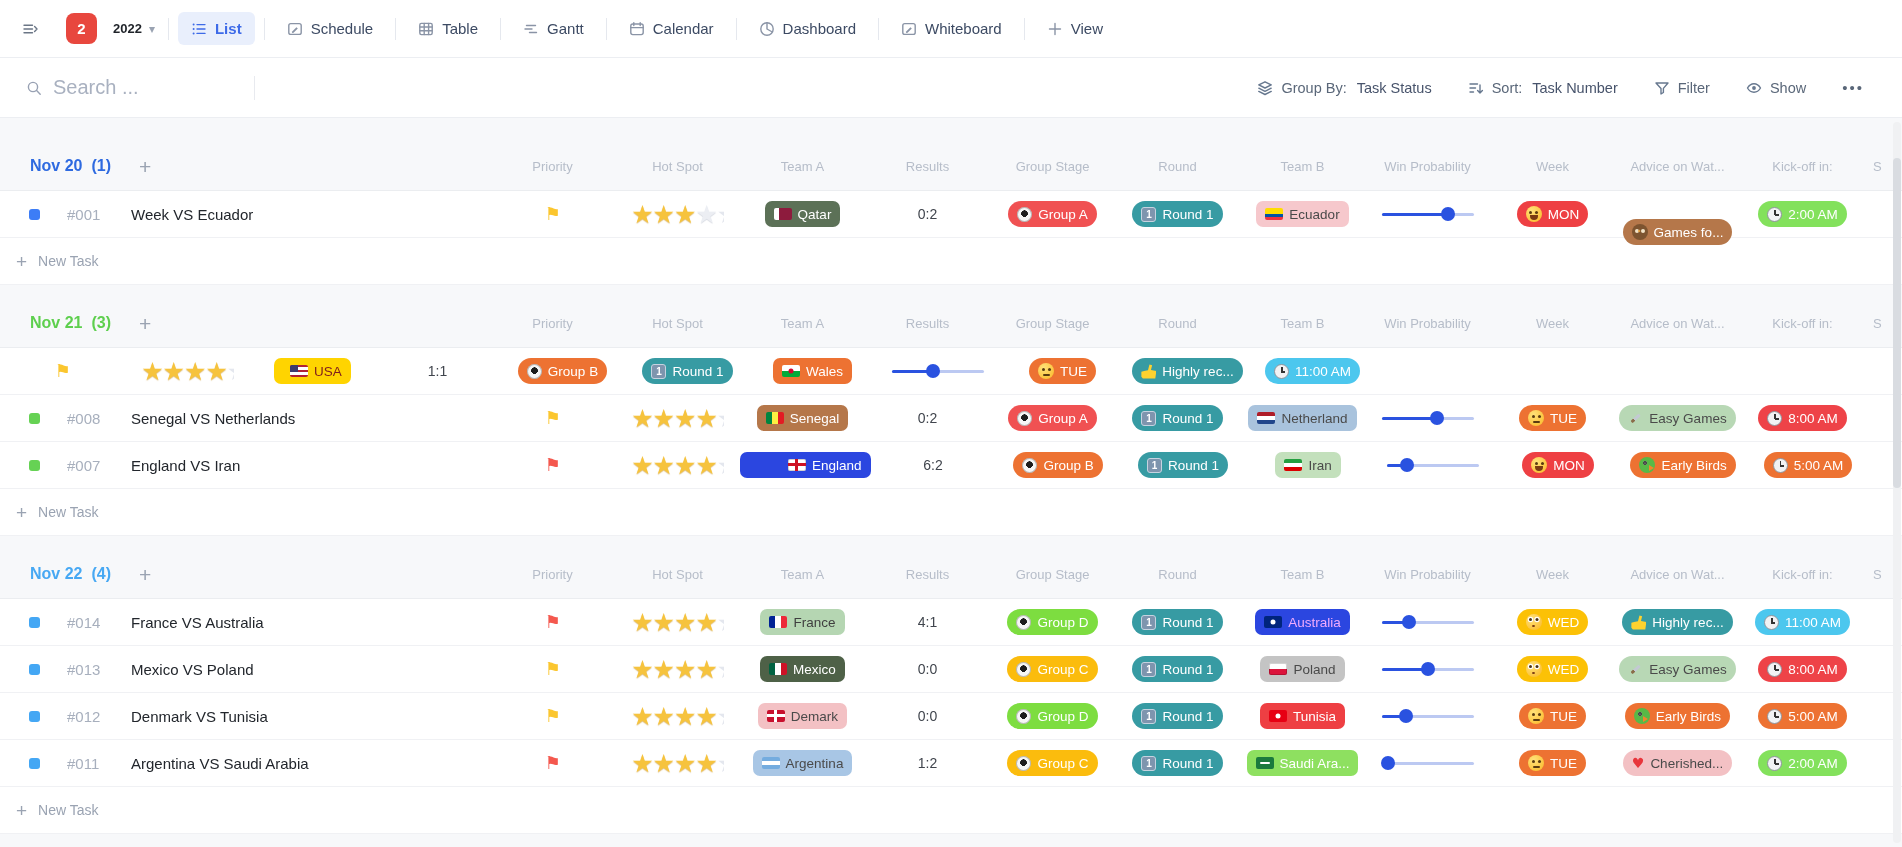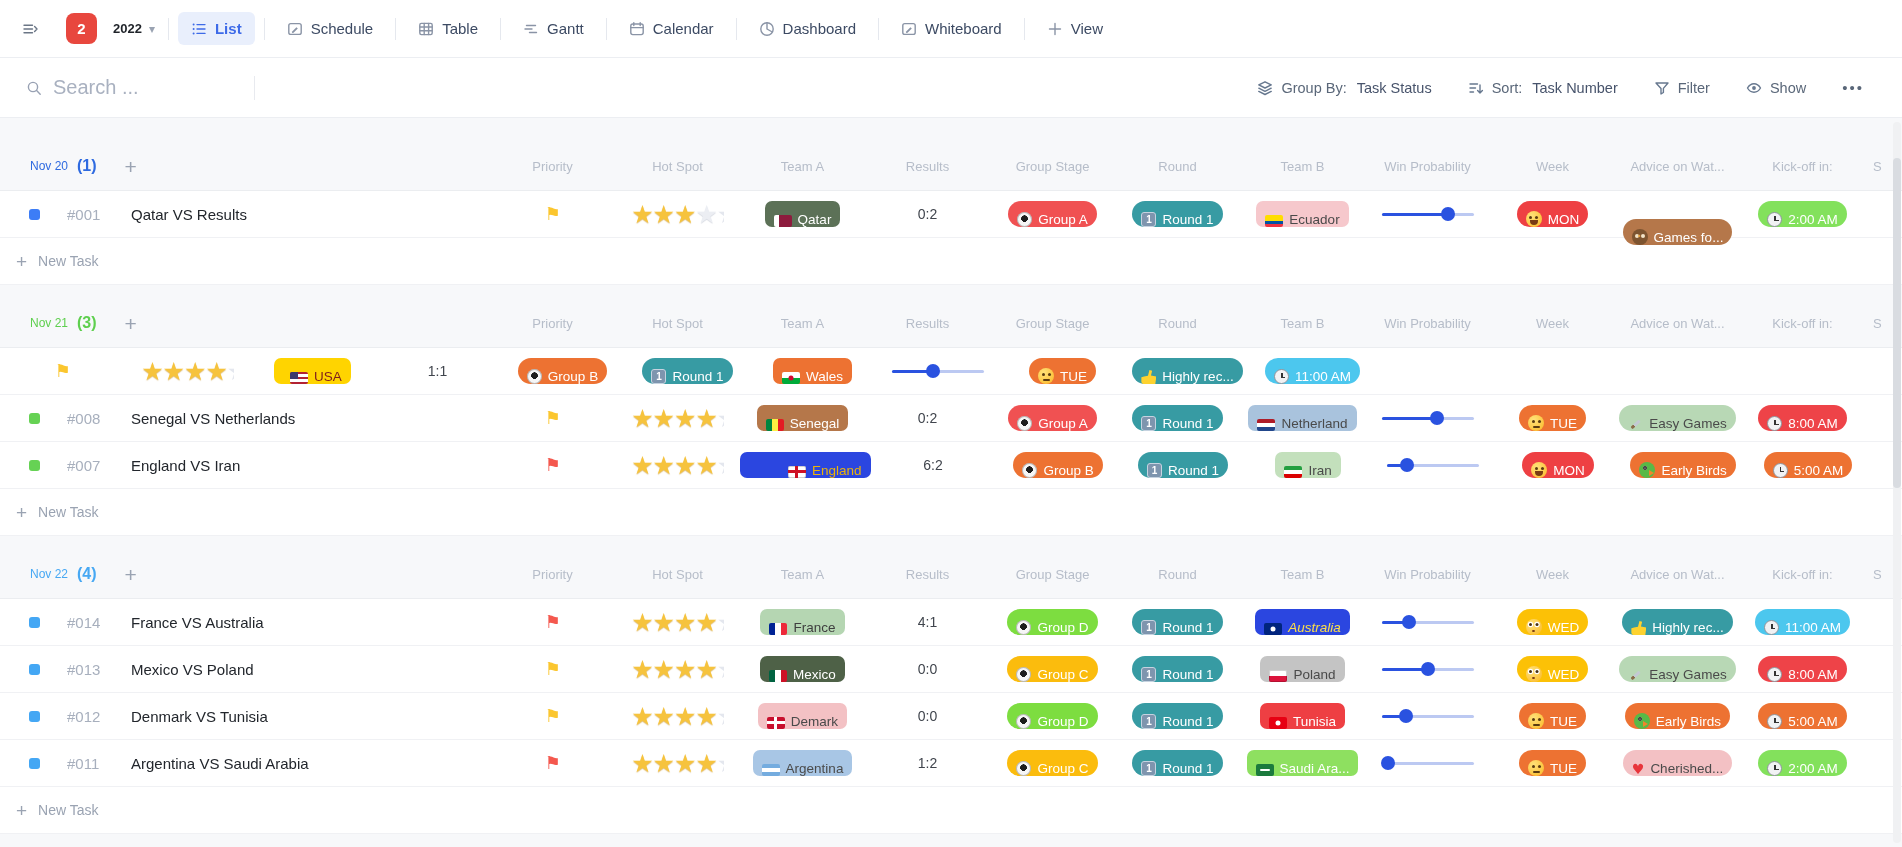--- a/index.html
+++ b/index.html
@@ -27,42 +27,42 @@
   .toolbar-right{margin-left:auto;display:flex;align-items:center;gap:36px;color:#5a6779;font-size:14.5px}
   .tb{display:inline-flex;align-items:flex-end;gap:8px;background:none;border:none;color:#5a6779;font-size:14.5px;font-family:inherit;cursor:pointer;white-space:nowrap}
   .tb .tb-ic{display:inline-flex;color:#67788f}
   .tb .tb-val{color:#47536b;margin-left:2px}
   .tb.more{font-size:15px;letter-spacing:2px;color:#5a6779}
   
   .group{padding-top:14px}
   .group:first-child{padding-top:24px}
   .group-header{display:flex;align-items:center;height:48px}
   .gh-left{flex:0 0 490px;display:flex;align-items:center;padding-left:30px}
-  .group-title{font-size:12px;font-weight:normal}
+  .group-title{font-size:16px;font-weight:bold}
   .group-count{font-size:16px;font-weight:bold;margin-left:9px}
   .group-add{margin-left:28px;color:#9aa3b2;font-size:21px;line-height:1;cursor:pointer;font-weight:normal}
   .col{flex:0 0 125px;display:flex;align-items:center;justify-content:center;overflow:visible}
   .col-h{font-size:13px;color:#b6bdc9;white-space:nowrap}
   .col-s{flex:0 0 37px;justify-content:flex-start;padding-left:8px;overflow:hidden}
   .rows{border-top:1px solid #ebedf0}
   .row{display:flex;align-items:center;height:47px;background:#fff;border-bottom:1px solid #f0f1f4}
   .row-left{flex:0 0 490px;display:flex;align-items:center;padding-left:29px}
   .dot{width:11px;height:11px;border-radius:3px;flex:none;cursor:pointer}
   .row-id{color:#a7afbd;font-size:15px;margin-left:27px;width:48px;flex:none}
   .row-title{color:#22262c;font-size:15px;margin-left:16px;white-space:nowrap}
   .newtask{display:flex;align-items:center;height:47px;background:#fff;border-bottom:1px solid #f0f1f4;color:#9aa3b2;font-size:14px;padding-left:16px;gap:11px;cursor:pointer}
   .newtask .plus{font-size:19px;line-height:1}
   
   .pflag{font-family:"DejaVu Sans",sans-serif;font-size:18px;line-height:1;cursor:pointer}
   .stars{display:flex;align-items:center;cursor:pointer}
   .star{font-family:"DejaVu Sans",sans-serif;font-size:25px;line-height:1;letter-spacing:-1px}
   .star.filled{color:#f6c33d;text-shadow:0 1px 1px rgba(196,138,20,.55)}
   .star.empty{color:#eceef3;text-shadow:0 1px 1px #d8dbe2}
   .star.sliver{width:7px;overflow:hidden;color:#e4e7ee;text-shadow:none}
-  .badge{display:inline-flex;align-items:flex-end;gap:6px;height:26px;padding:0 9px;border-radius:7px;font-size:13.5px;white-space:nowrap;cursor:pointer}
+  .badge{display:inline-flex;align-items:center;gap:6px;height:26px;padding:0 9px;border-radius:7px;font-size:13.5px;white-space:nowrap;cursor:pointer}
   .badge.pill{border-radius:13px}
   .results-txt{font-size:14px;color:#40454d}
   .flag{width:18px;height:12px;border-radius:2px;position:relative;overflow:hidden;flex:none;display:inline-block}
   .flag.bordered{box-shadow:inset 0 0 0 1px rgba(0,0,0,.18)}
   .flag .ov-cx{position:absolute;left:37%;top:0;width:20%;height:100%}
   .flag .ov-cy{position:absolute;top:37%;left:0;width:100%;height:24%}
   .flag .ov-dot{position:absolute;left:50%;top:50%;width:5px;height:5px;border-radius:50%;transform:translate(-50%,-50%)}
   .flag .ov-canton{position:absolute;left:0;top:0;width:46%;height:56%}
   .flag .ov-dash{position:absolute;left:22%;top:38%;width:56%;height:2px;border-radius:1px}
   .mini{flex:none;display:inline-flex;align-items:center;justify-content:center;position:relative}
@@ -270,21 +270,21 @@
           <span class="col col-h">Advice on Wat...</span>
           <span class="col col-h">Kick-off in:</span>
           <span class="col col-h col-s">S</span>
         </div>
     </div>
     <div class="rows">
   <div class="row">
     <div class="row-left">
       <span class="dot" style="background: rgb(61, 125, 246);"></span>
       <span class="row-id">#001</span>
-      <span class="row-title">Qatar VS Results</span>
+      <span class="row-title">Week VS Ecuador</span>
     </div>
     <div class="col">
             <span class="pflag" style="color: rgb(251, 198, 47);">⚑</span>
           </div>
     <div class="col">
             <span class="stars">
               <span class="star filled">★</span>
               <span class="star filled">★</span>
               <span class="star filled">★</span>
               <span class="star empty">★</span>
@@ -529,21 +529,21 @@
     <div class="col">
             <span class="stars">
               <span class="star filled">★</span>
               <span class="star filled">★</span>
               <span class="star filled">★</span>
               <span class="star filled">★</span>
               <span class="star sliver">★</span>
             </span>
           </div>
     <div class="col c-teama">
-            <span class="badge" style="background: rgb(43, 70, 224); color: #eab308; padding-left: 48px;">
+            <span class="badge" style="background: rgb(43, 70, 224); color: #ffffff; padding-left: 48px;">
               <span class="flag bordered" style="background: rgb(255, 255, 255);">
                 <span class="ov-cx" style="background: rgb(206, 17, 36);"></span>
                 <span class="ov-cy" style="background: rgb(206, 17, 36);"></span>
               </span>
               <span>England</span>
             </span>
           </div>
     <div class="col">
             <span class="results-txt">6:2</span>
           </div>
@@ -654,21 +654,21 @@
               <span>Group D</span>
             </span>
           </div>
     <div class="col c-round">
             <span class="badge pill" style="background: rgb(55, 155, 163); color: rgb(255, 255, 255);">
               <span class="mini keycap">1</span>
               <span>Round 1</span>
             </span>
           </div>
     <div class="col c-teamb">
-            <span class="badge" style="background: rgb(43, 70, 224); color: #fde047; font-style: italic;">
+            <span class="badge" style="background: rgb(43, 70, 224); color: #f0abfc;">
               <span class="flag" style="background: rgb(0, 36, 125);">
                 <span class="ov-dot" style="background: rgb(255, 255, 255);"></span>
               </span>
               <span>Australia</span>
             </span>
           </div>
     <div class="col">
       <span class="slider">
         <span class="track"></span>
         <span class="fill" style="width: 30%;"></span>

